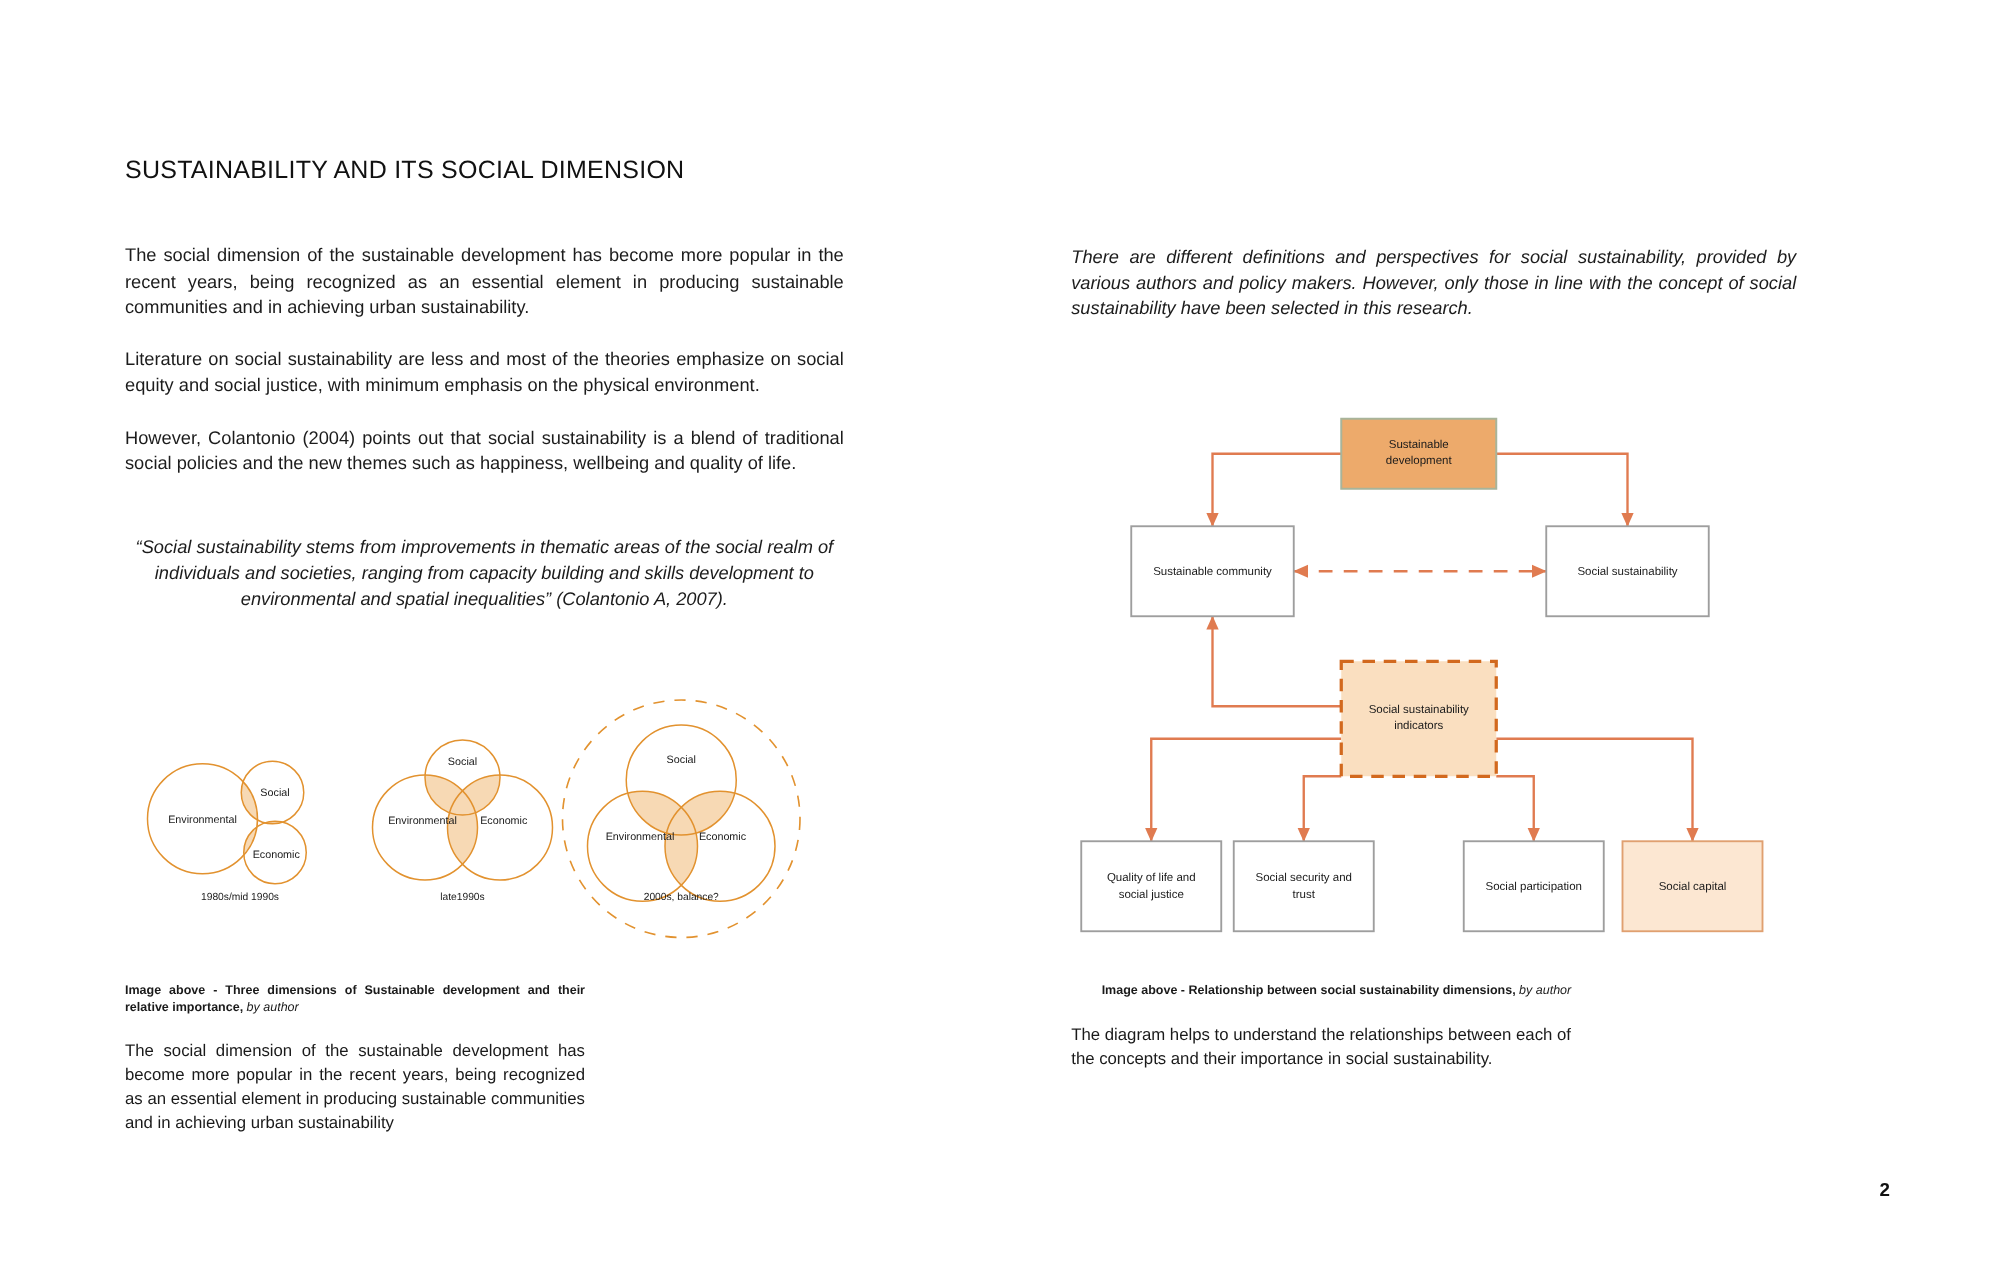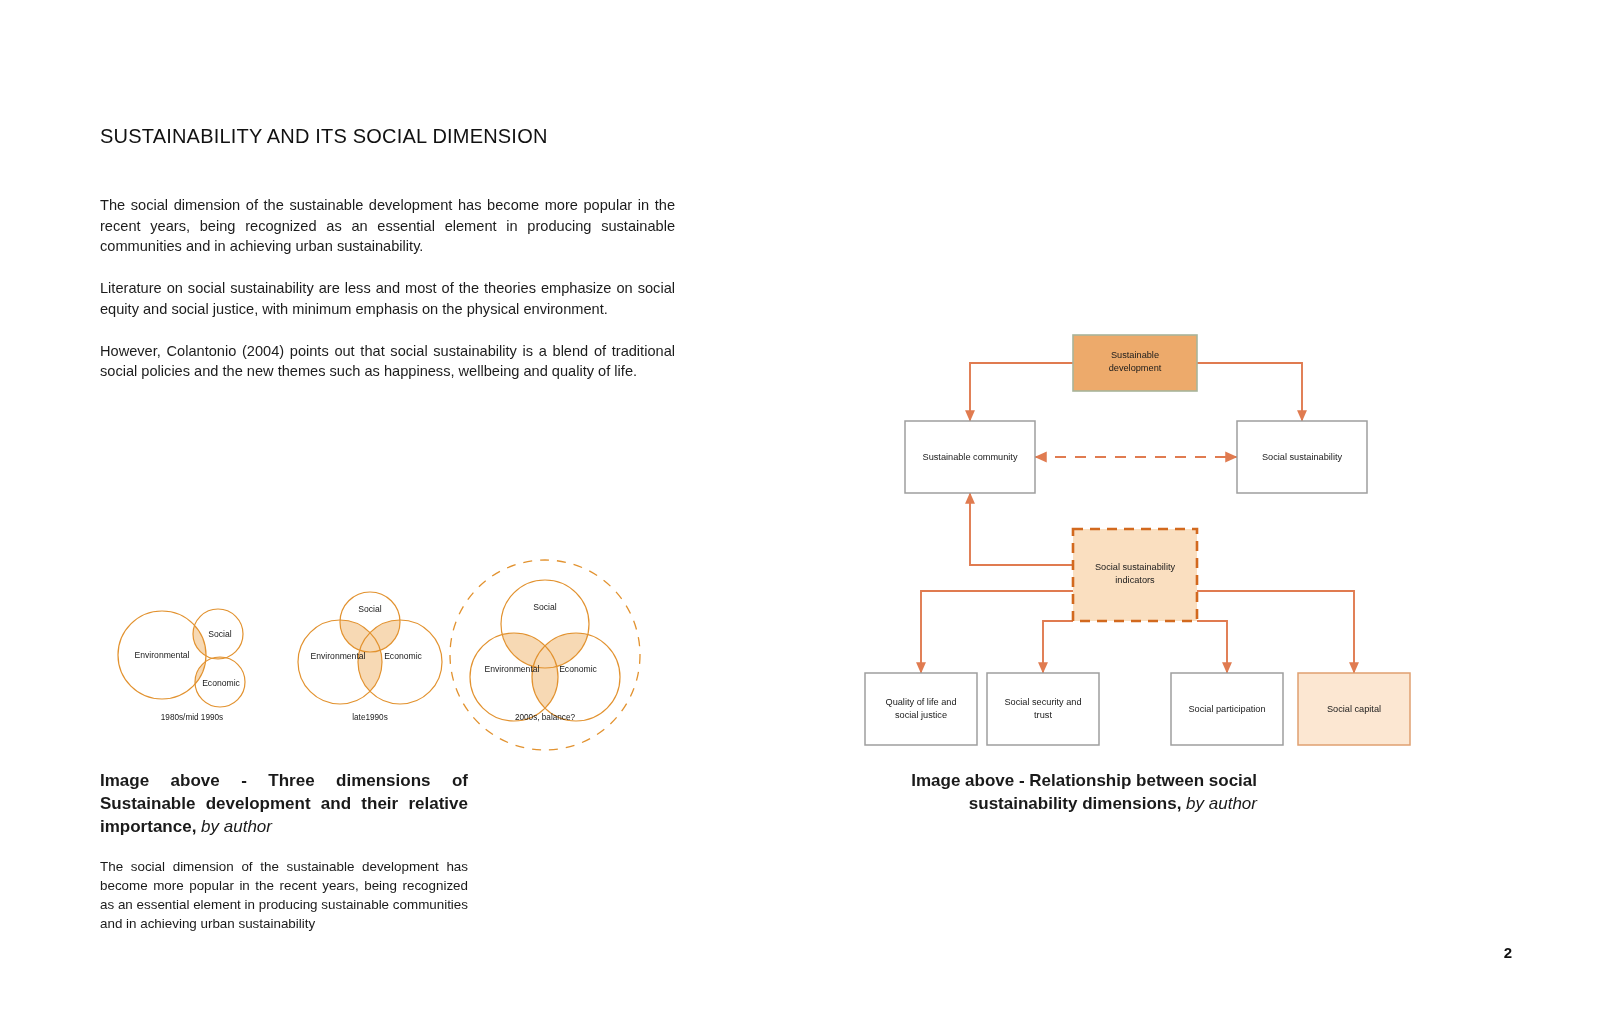--- a/index.html
+++ b/index.html
@@ -33,21 +33,21 @@
     text-align:justify;font-style:italic;color:#1c1c1c;
   }
 
   .quote{
     margin:46px 0 0 0;padding:0 6px;
     font-size:14.6px;line-height:1.45;font-style:italic;
     text-align:center;color:#1c1c1c;
   }
 
   .caption{
-    font-size:17px;line-height:1.35;font-weight:700;margin:0 0 18px 0;
+    font-size:10px;line-height:1.35;font-weight:700;margin:16px 0 18px 0;
     text-align:justify;
   }
   .caption em{font-weight:400;font-style:italic;}
   .caption-body{
     font-size:13.4px;line-height:1.42;margin:0;text-align:justify;font-weight:400;
   }
 
   .page-num{
     position:absolute;right:88px;bottom:68px;
     font-size:15px;font-weight:700;color:#111;
@@ -77,20 +77,21 @@
 </head>
 <body>
 
 <div class="page">
 
   <div class="col-left">
     <h1 class="title">SUSTAINABILITY AND ITS SOCIAL DIMENSION</h1>
     <p class="body">The social dimension of the sustainable development has become more popular in the recent years, being recognized as an essential element in producing sustainable communities and in achieving urban sustainability.</p>
     <p class="body">Literature on social sustainability are less and most of the theories emphasize on social equity and social justice, with minimum emphasis on the physical environment.</p>
     <p class="body">However, Colantonio (2004) points out that social sustainability is a blend of traditional social policies and the new themes such as happiness, wellbeing and quality of life.</p>
+    <div class="quote">“Social sustainability stems from improvements in thematic areas of the social realm of individuals and societies, ranging from capacity building and skills development to environmental and spatial inequalities” (Colantonio A, 2007).</div>
   </div>
 
   <div class="venn-figure">
     <svg width="575" height="245" viewBox="0 0 575 245" xmlns="http://www.w3.org/2000/svg">
       <defs>
         <clipPath id="clipEnv1">
             <circle cx="62" cy="143" r="44"></circle>
           </clipPath>
         <clipPath id="clipSoc1">
             <circle cx="118" cy="122" r="25"></circle>
@@ -176,20 +177,23 @@
   </div>
 
   <div style="position:absolute;left:100px;top:770px;width:368px;">
     <p class="caption">
       <span>Image above - Three dimensions of Sustainable development and their relative importance,</span>
       <em>by author</em>
     </p>
     <p class="caption-body">The social dimension of the sustainable development has become more popular in the recent years, being recognized as an essential element in producing sustainable communities and in achieving urban sustainability</p>
   </div>
 
+  <div class="col-right">
+    <p class="intro-italic">There are different definitions and perspectives for social sustainability, provided by various authors and policy makers. However, only those in line with the concept of social sustainability have been selected in this research.</p>
+  </div>
 
   <div class="flow-figure">
     <svg width="580" height="460" viewBox="0 0 580 460" xmlns="http://www.w3.org/2000/svg">
       <defs>
         <marker id="ah" markerWidth="7" markerHeight="7" refX="5.6" refY="3" orient="auto">
           <path d="M0,0.4 L5.8,3 L0,5.6 z" fill="#E07B50"></path>
         </marker>
         <marker id="ahL" markerWidth="7" markerHeight="7" refX="5.6" refY="3" orient="auto-start-reverse">
           <path d="M0,0.4 L5.8,3 L0,5.6 z" fill="#E07B50"></path>
         </marker>
@@ -258,16 +262,17 @@
         <text class="node-label" x="497" y="399" text-anchor="middle">Social capital</text>
       </g>
     </svg>
   </div>
 
   <div style="position:absolute;left:857px;top:770px;width:400px;">
     <p class="caption" style="text-align:right;">
       <span>Image above - Relationship between social sustainability dimensions,</span>
       <em>by author</em>
     </p>
+    <p class="caption-body" style="text-align:left;">The diagram helps to understand the relationships between each of the concepts and their importance in social sustainability.</p>
   </div>
 
   <div class="page-num">2</div>
 </div>
 
 </body></html>

